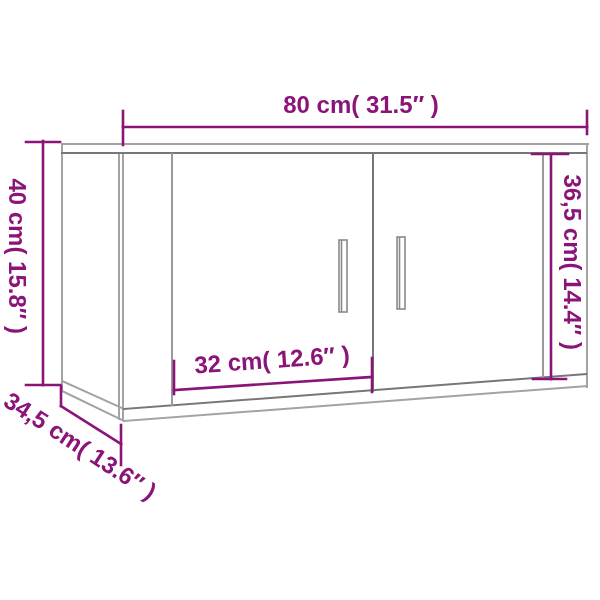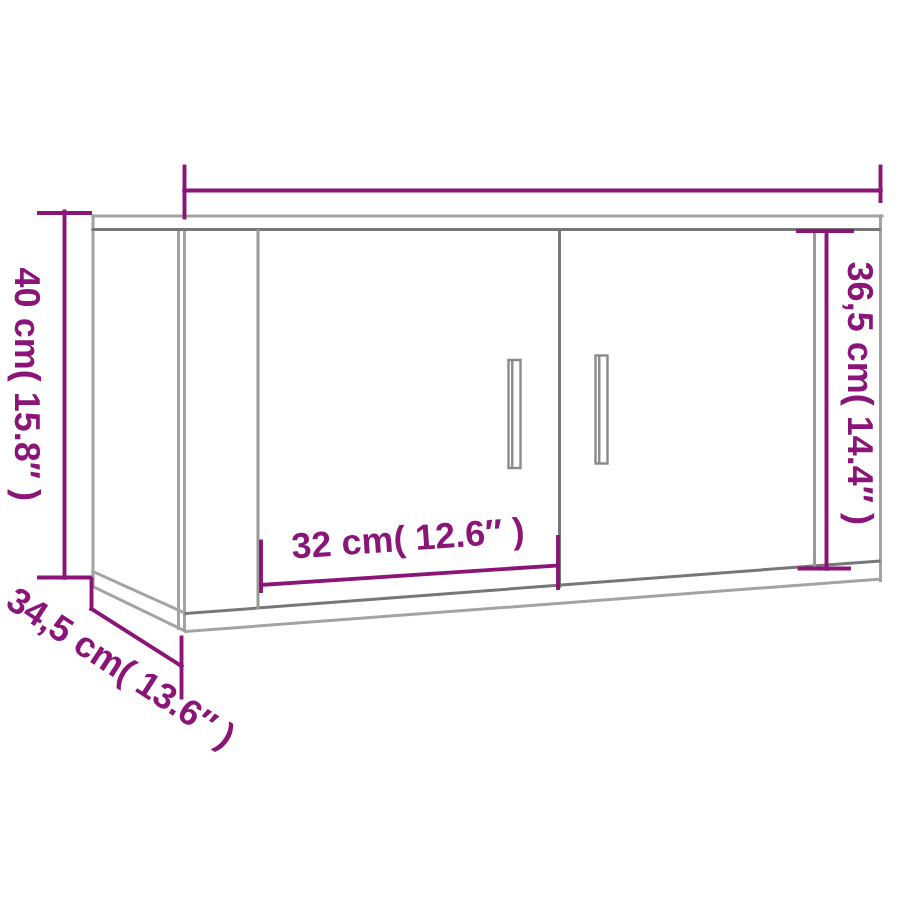--- a/index.html
+++ b/index.html
@@ -90,20 +90,21 @@
       </g>
 
       <g>
         <line x1="61" y1="386" x2="61" y2="406"></line>
         <line x1="61" y1="406" x2="121" y2="444"></line>
         <line x1="121" y1="425" x2="121" y2="465"></line>
       </g>
     </g>
   </svg>
 
+  <div class="dim-label" style="left:211px; top:92px;">80 cm( 31.5″ )</div>
 
   <div class="dim-label rot90" style="left:-133px; top:243px;">40 cm( 15.8″ )</div>
 
   <div class="dim-label rot90" style="left:422px; top:249px;">36,5 cm( 14.4″ )</div>
 
   <div class="dim-label rotm4" style="left:122px; top:347px;">32 cm( 12.6″ )</div>
 
   <div class="dim-label rot33" style="left:-70px; top:433px;">34,5 cm( 13.6″ )</div>
 
 </div>

